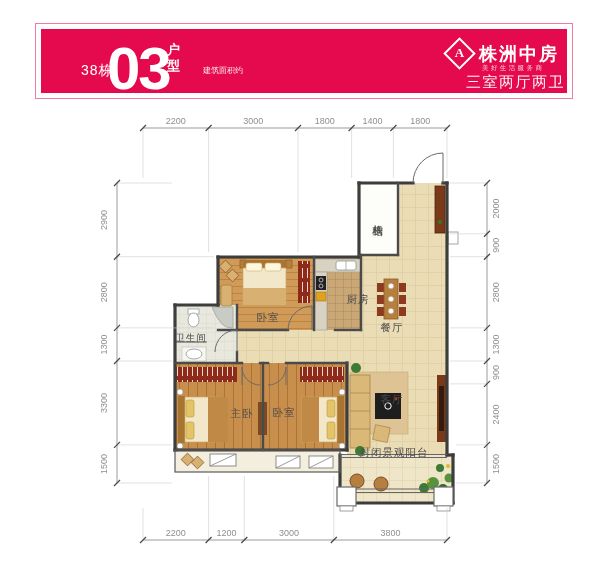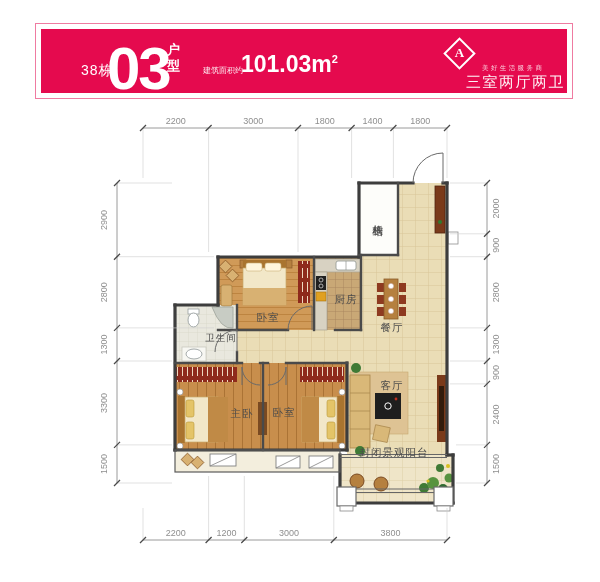--- a/index.html
+++ b/index.html
@@ -34,23 +34,23 @@
 </head>
 <body>
 
 <div class="band-frame">
   <div class="band">
     <span class="hdr-abs bld">38栋</span>
     <span class="hdr-abs unit-big">03</span>
     <span class="hdr-abs unit-suffix"><span>户</span><br>
       <span>型</span></span>
     <span class="hdr-abs area-prefix">建筑面积约</span>
-    <span class="hdr-abs area-val"><span>101.03m</span><span class="area-sup">2</span></span>
     <span class="hdr-abs logo-diamond"></span>
     <span class="hdr-abs logo-a">A</span>
+    <span class="hdr-abs brand-name">株洲中房</span>
     <span class="hdr-abs brand-tag">美好生活服务商</span>
     <span class="hdr-abs layout-desc">三室两厅两卫</span>
   </div>
 </div>
 
 <svg id="plan-svg" width="600" height="582" viewBox="0 0 600 582">
   <defs>
     <pattern id="tile" width="13" height="13" patternUnits="userSpaceOnUse">
       <rect width="13" height="13" fill="#eaddb6"></rect>
       <path d="M13,0 V13 M0,13 H13" stroke="#d9c698" stroke-width="1" fill="none"></path>
@@ -321,19 +321,19 @@
       <text x="499" y="344.5" transform="rotate(-90 499 344.5)">1300</text>
       <text x="499" y="372.5" transform="rotate(-90 499 372.5)">900</text>
       <text x="499" y="414.4" transform="rotate(-90 499 414.4)">2400</text>
       <text x="499" y="463.9" transform="rotate(-90 499 463.9)">1500</text>
     </g>
   </g>
 </svg>
 
 <div class="room-label vert" style="left:378px;top:217px;">结构板</div>
 <div class="room-label" style="left:268px;top:318px;">卧室</div>
-<div class="room-label" style="left:346px;top:300px;">厨房</div>
+<div class="room-label" style="left:358px;top:300px;">厨房</div>
 <div class="room-label" style="left:392px;top:328px;">餐厅</div>
-<div class="room-label" style="left:221px;top:338px;font-size:9.5px;">卫生间</div>
+<div class="room-label" style="left:191px;top:338px;font-size:9.5px;text-decoration:underline;">卫生间</div>
 <div class="room-label" style="left:242px;top:414px;text-align:center;">主卧</div>
 <div class="room-label" style="left:284px;top:413px;">卧室</div>
-<div class="room-label" style="left:392px;top:386px;">客厅</div>
+<div class="room-label" style="left:392px;top:400px;">客厅</div>
 <div class="room-label" style="left:394px;top:453px;">封闭景观阳台</div>
 
 </body></html>

